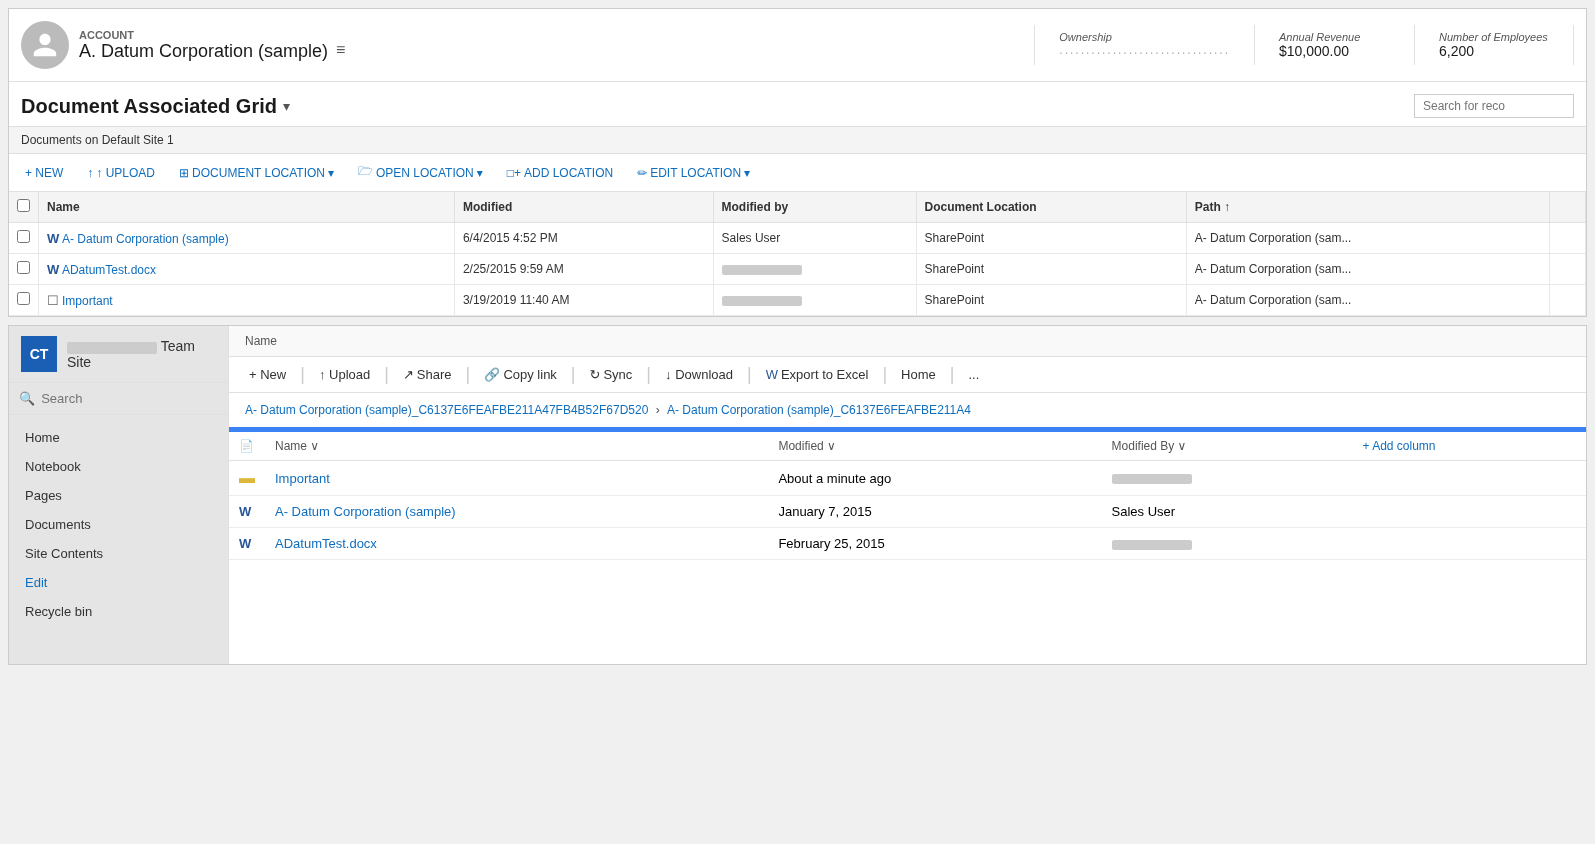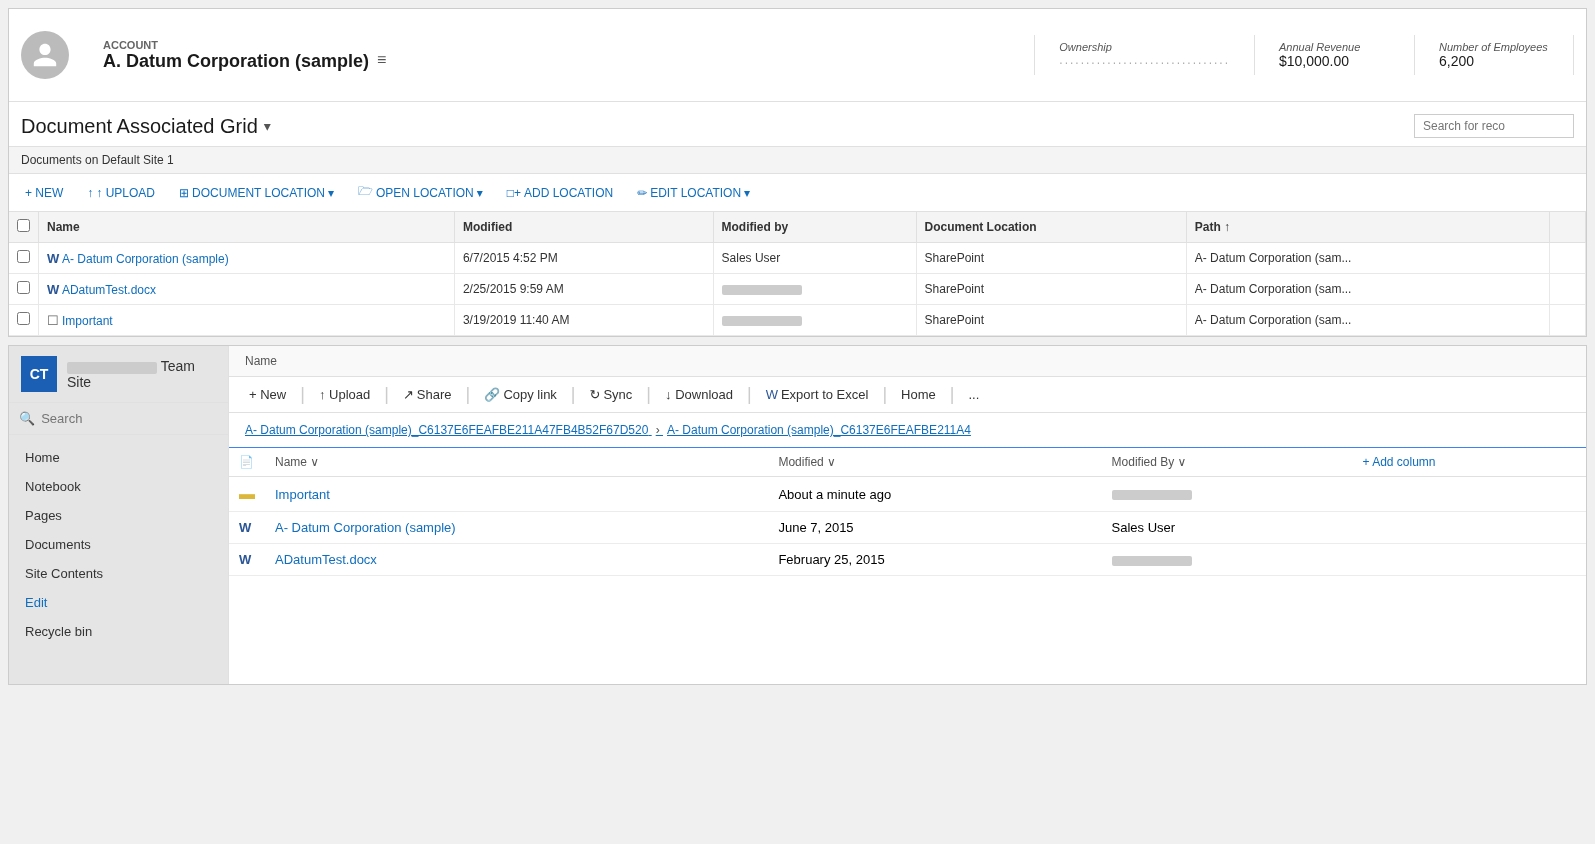--- a/index.html
+++ b/index.html
@@ -12,38 +12,37 @@
       margin: 8px;
       position: relative;
     }
 
     
     .account-header {
       display: flex;
       align-items: center;
       background: #fff;
       border-bottom: 1px solid #e0e0e0;
-      padding: 22px 12px;
-      gap: 24px;
+      padding: 12px 12px;
     }
     .account-avatar {
       width: 48px;
       height: 48px;
       background: #bbb;
       border-radius: 50%;
       display: flex;
       align-items: center;
       justify-content: center;
       margin-right: 10px;
       flex-shrink: 0;
     }
     .account-avatar svg { color: #fff; }
     .account-info { flex: 1; }
     .account-label { font-size: 11px; color: #666; font-weight: 600; }
-    .account-name { font-size: 18px; color: #1a1a1a; font-weight: 700; display: flex; align-items: flex-start; gap: 8px; }
+    .account-name { font-size: 18px; color: #1a1a1a; font-weight: 400; display: flex; align-items: flex-start; gap: 8px; }
     .hamburger { font-size: 16px; color: #555; cursor: pointer; }
     .account-fields { display: flex; gap: 0; margin-left: auto; }
     .account-field {
       border-left: 1px solid #e0e0e0;
       padding: 6px 24px;
       min-width: 160px;
     }
     .account-field:last-child { border-right: 1px solid #e0e0e0; }
     .field-label { font-size: 11px; color: #555; font-style: italic; }
     .field-value { font-size: 14px; color: #1a1a1a; font-weight: 400; }
@@ -51,21 +50,21 @@
 
     
     .grid-header {
       display: flex;
       align-items: center;
       padding: 12px 12px 8px 12px;
       border-bottom: 1px solid #e0e0e0;
       justify-content: space-between;
     }
     .grid-title-wrap { display: flex; align-items: center; gap: 6px; }
-    .grid-title { font-size: 20px; font-weight: 400; color: #1a1a1a; }
+    .grid-title { font-size: 20px; font-weight: 700; color: #1a1a1a; }
     .dropdown-arrow { color: #555; font-size: 14px; cursor: pointer; }
     .search-box {
       border: 1px solid #ccc;
       padding: 4px 8px;
       font-size: 12px;
       color: #999;
       width: 160px;
     }
 
     
@@ -224,25 +223,24 @@
       border-radius: 2px;
       white-space: nowrap;
     }
     .sp-toolbar-sep { color: #ccc; font-size: 18px; margin: 0 2px; }
 
     
     .sp-breadcrumb {
       padding: 10px 16px;
       font-size: 12px;
       color: #106ebe;
-      border-bottom: 1px solid #3b82f6;
+      border-bottom: 5px solid #3b82f6;
       overflow: hidden;
       text-overflow: ellipsis;
       white-space: nowrap;
-      text-decoration: underline;
     }
     .sp-breadcrumb-sep { color: #555; margin: 0 4px; }
 
     
     .sp-table { width: 100%; border-collapse: collapse; }
     .sp-table th {
       padding: 7px 10px;
       text-align: left;
       font-size: 12px;
       font-weight: 400;
@@ -341,21 +339,21 @@
         <th>Modified by</th>
         <th>Document Location</th>
         <th>Path ↑</th>
         <th></th>
       </tr>
     </thead>
     <tbody id="crm-table-body">
     <tr>
     <td class="checkbox-col"><input type="checkbox" style=""></td>
     <td><span style="color:#2b5797;font-weight:700;font-size:13px;">W</span> <a class="doc-link">A- Datum Corporation (sample)</a></td>
-    <td>6/7/2015 4:52 PM</td>
+    <td>6/4/2015 4:52 PM</td>
     <td><span>Sales User</span></td>
     <td>SharePoint</td>
     <td>A- Datum Corporation (sam...</td>
     <td></td>
   </tr>
         <tr>
     <td class="checkbox-col"><input type="checkbox" style=""></td>
     <td><span style="color:#2b5797;font-weight:700;font-size:13px;">W</span> <a class="doc-link">ADatumTest.docx</a></td>
     <td>2/25/2015 9:59 AM</td>
     <td><span class="blurred">&nbsp;&nbsp;&nbsp;&nbsp;&nbsp;&nbsp;</span></td>
@@ -460,21 +458,21 @@
       <tr>
     <td><span style="color:#dcb83a;font-size:16px;">▬</span></td>
     <td><a class="sp-doc-link">Important</a></td>
     <td>About a minute ago</td>
     <td><span class="blurred">&nbsp;&nbsp;&nbsp;&nbsp;&nbsp;&nbsp;</span></td>
     <td></td>
   </tr>
           <tr>
     <td><span style="color:#2b5797;font-weight:700;font-size:13px;">W</span></td>
     <td><a class="sp-doc-link">A- Datum Corporation (sample)</a></td>
-    <td>June 7, 2015</td>
+    <td>January 7, 2015</td>
     <td><span>Sales User</span></td>
     <td></td>
   </tr>
           <tr>
     <td><span style="color:#2b5797;font-weight:700;font-size:13px;">W</span></td>
     <td><a class="sp-doc-link">ADatumTest.docx</a></td>
     <td>February 25, 2015</td>
     <td><span class="blurred">&nbsp;&nbsp;&nbsp;&nbsp;&nbsp;&nbsp;</span></td>
     <td></td>
   </tr>

